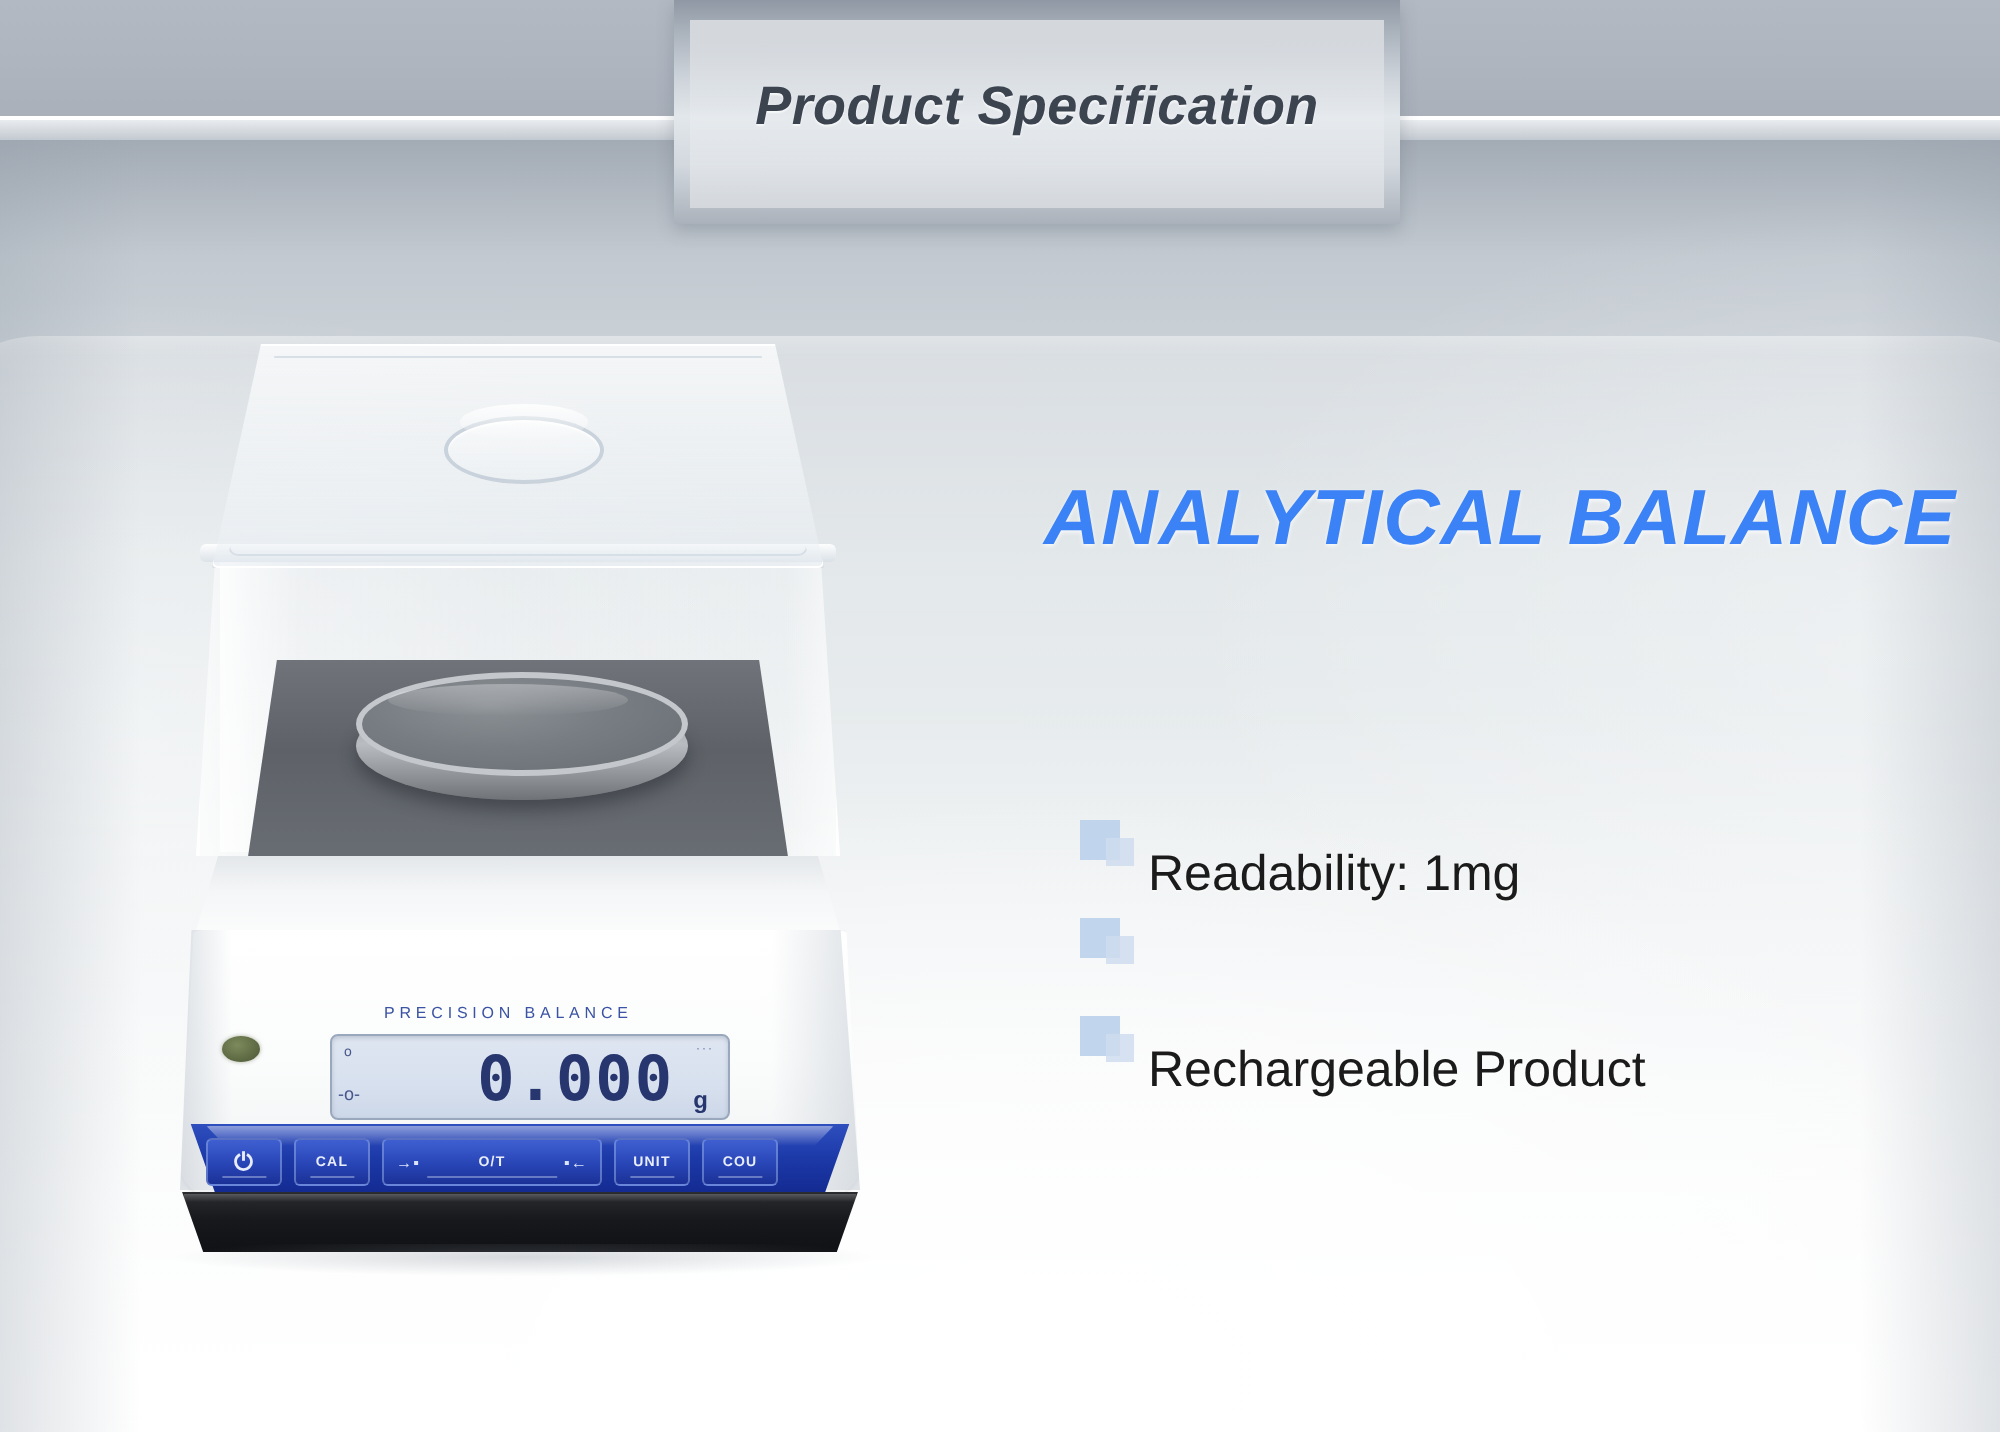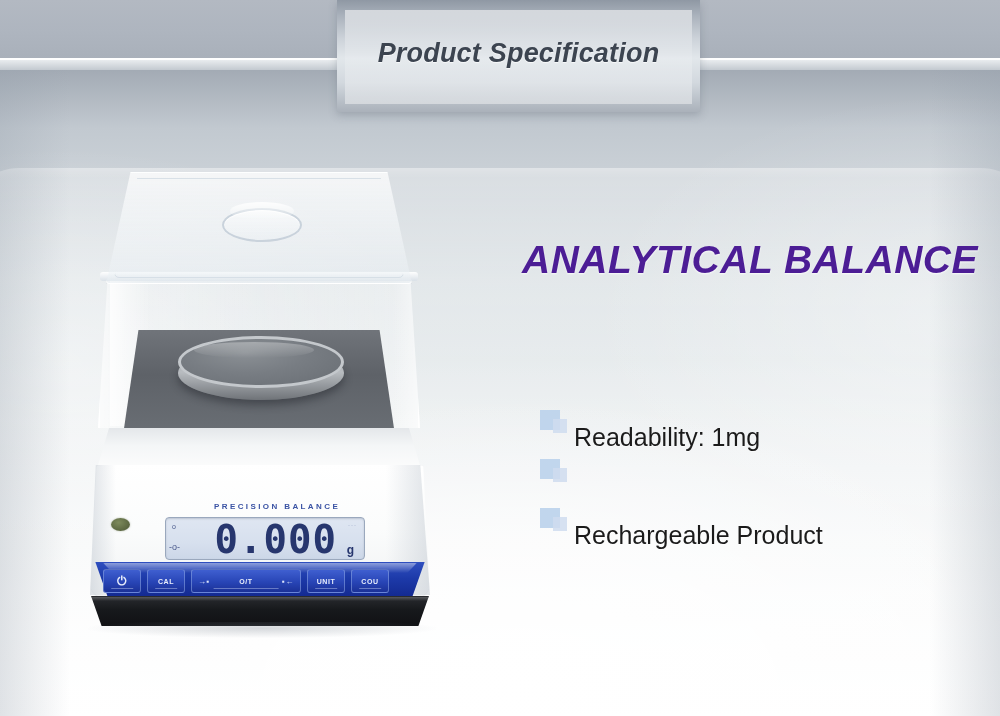--- a/index.html
+++ b/index.html
@@ -74,21 +74,21 @@
     font-size:27px; color:#3c4450;
     letter-spacing:0.2px;
     text-shadow:0 1px 1px rgba(255,255,255,0.75);
     margin-top:-6px;
   }
 
   
   .product-title {
     position:absolute; left:522px; top:238px;
     font-size:39px; font-weight:bold; font-style:italic;
-    color:#4c1d95; letter-spacing:0.5px;
+    color:#3b82f6; letter-spacing:0.5px;
     text-shadow:0 1px 2px rgba(255,255,255,0.8);
     white-space:nowrap;
   }
   .spec-list { position:absolute; left:540px; top:398px; width:420px; }
   .spec-item { position:relative; height:49px; display:flex; align-items:center; }
   .bullet { position:relative; width:34px; height:30px; flex:0 0 34px; }
   .bullet .sq-a {
     position:absolute; left:0; top:2px; width:20px; height:20px;
     background:#bcd2ec; opacity:0.92;
   }
@@ -195,22 +195,22 @@
     position:absolute; left:20px; top:305px; width:26px; height:130px;
     background:linear-gradient(90deg, rgba(196,203,211,0.55), rgba(255,255,255,0));
     clip-path:polygon(22% 0%, 100% 0%, 100% 100%, 0% 100%);
   }
   .body-shadow-r {
     position:absolute; left:316px; top:305px; width:44px; height:130px;
     background:linear-gradient(270deg, rgba(196,203,211,0.55), rgba(255,255,255,0));
     clip-path:polygon(0% 0%, 78% 0%, 100% 100%, 0% 100%);
   }
   .brand-label {
-    position:absolute; left:144px; top:342px;
-    font-size:8px; font-weight:bold; color:#3a53a4;
+    position:absolute; left:122px; top:342px;
+    font-size:8px; font-weight:normal; color:#3a53a4;
     letter-spacing:2.4px;
   }
   .led {
     position:absolute; left:41px; top:358px; width:19px; height:13px;
     border-radius:50%;
     background:radial-gradient(ellipse at 40% 35%, #7d8a5c 0%, #5f6b44 60%, #4d5838 100%);
     box-shadow:0 0 2px rgba(120,130,100,0.6);
   }
   .lcd {
     position:absolute; left:95px; top:357px; width:200px; height:43px;
@@ -224,21 +224,21 @@
   }
   .lcd-mark-arrow {
     position:absolute; left:3px; top:24px; font-size:9px; color:#47568a;
   }
   .lcd-mark-tri {
     position:absolute; right:7px; top:4px; font-size:6px; color:#6f7ea8; letter-spacing:1px;
   }
   .lcd-value {
     position:absolute; right:27px; top:5px;
     font-family:"DejaVu Sans Mono", monospace;
-    font-size:39px; font-weight:bold; color:#27366e;
+    font-size:31px; font-weight:bold; color:#27366e;
     letter-spacing:1px; line-height:34px;
   }
   .lcd-unit {
     position:absolute; right:10px; bottom:2px;
     font-size:12px; font-weight:bold; color:#27366e;
   }
 
   
   .keypad {
     position:absolute; left:22px; top:402px; width:336px; height:38px;

